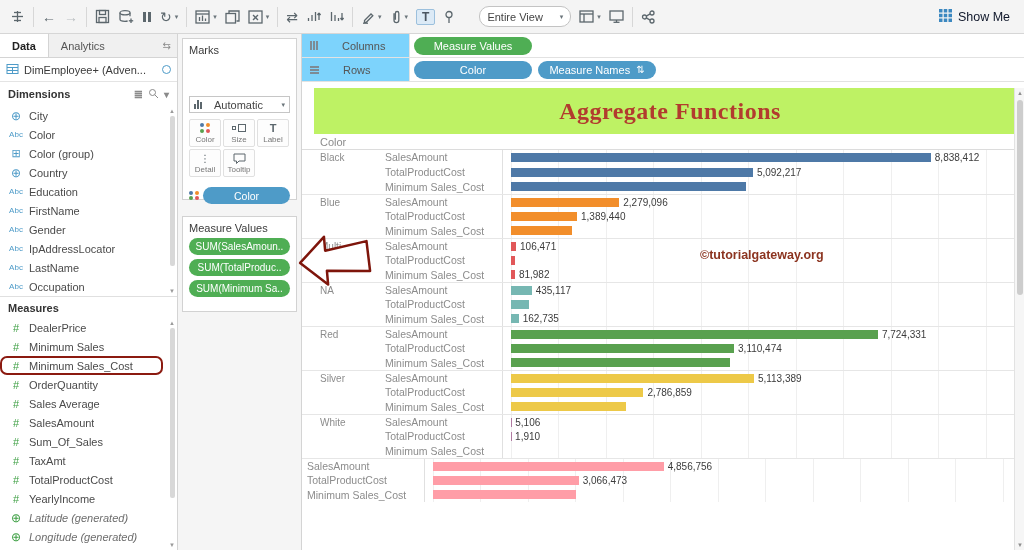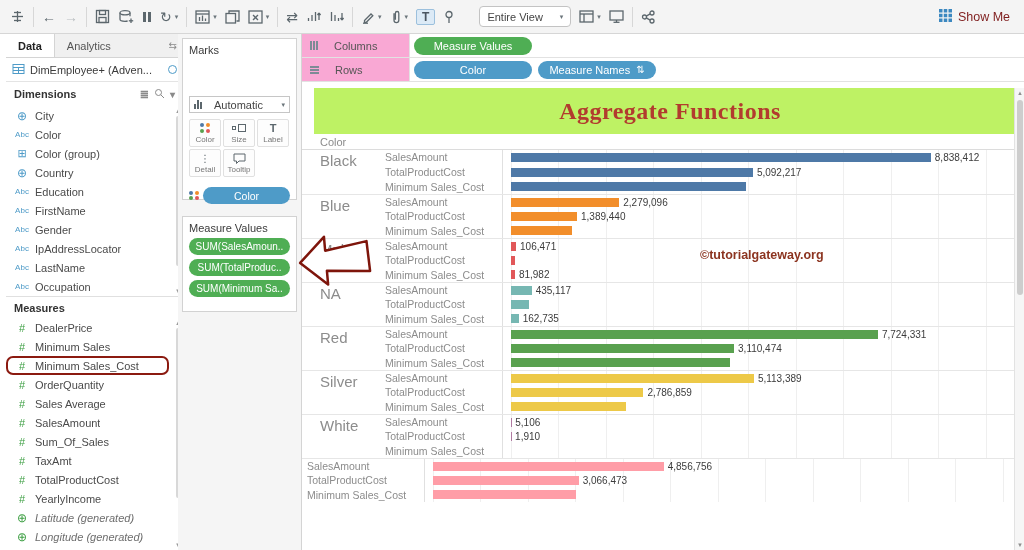--- a/index.html
+++ b/index.html
@@ -9,25 +9,25 @@
 
 #toolbar{position:absolute;left:0;top:0;width:1024px;height:34px;background:#f4f4f4;border-bottom:1px solid #d6d6d6;display:flex;align-items:center;padding:0 10px;gap:8px}
 .tbtn{display:flex;align-items:center;gap:2px;color:#5c676d;font-size:14px;line-height:1;cursor:default}
 .tbtn svg{display:block}
 .tbtn svg *{stroke:#5c676d;fill:none;stroke-width:1.3}
 .tbtn svg .fl{fill:#5c676d;stroke:none}
 .caret{font-size:7px;color:#6b757b;margin-left:1px}
 .tsep{width:1px;height:20px;background:#d7d7d7}
 .dis{opacity:.38}
 .tlabel-active{border:1px solid #9cc0dd;background:#dceaf6;padding:1px 5px;font-weight:bold;font-size:12px;color:#4a5560;border-radius:2px}
-.fitbtn{display:flex;align-items:center;border:1px solid #c3c3c3;background:#fff;height:21px;padding:0 7px;border-radius:4px;color:#444;gap:16px;margin-left:16px}
-.showme{margin-left:auto;display:flex;align-items:center;gap:6px;color:#7f1d1d;font-size:12.5px;padding-right:4px}
-
-
-#sidebar{position:absolute;left:6px;top:34px;width:178px;height:516px;background:#fff;border-right:1px solid #d4d4d4}
+.fitbtn{display:flex;align-items:center;border:1px solid #c3c3c3;background:#fff;height:21px;padding:0 7px;border-radius:10px;color:#444;gap:16px;margin-left:16px}
+.showme{margin-left:auto;display:flex;align-items:center;gap:6px;color:#0f172a;font-size:12.5px;padding-right:4px}
+
+
+#sidebar{position:absolute;left:0;top:34px;width:178px;height:516px;background:#fff;border-right:1px solid #d4d4d4}
 #sb-tabs{height:24px;display:flex;align-items:stretch;border-bottom:1px solid #d4d4d4;background:#f0f0f0}
 .sbtab{padding:0 12px;display:flex;align-items:center;color:#555}
 .sbtab.active{background:#fff;color:#222;border-right:1px solid #d4d4d4;font-weight:bold}
 .sb-tab-ico{margin-left:auto;display:flex;align-items:center;padding:0 6px;color:#8a8a8a;font-size:10px}
 #ds-row{height:24px;display:flex;align-items:center;gap:5px;padding:0 6px;border-bottom:1px solid #e4e4e4}
 #ds-row .ds-txt{white-space:nowrap;overflow:hidden;color:#3a3a3a}
 .ds-ring{width:9px;height:9px;border:1.5px solid #4e9bc8;border-radius:50%;flex:none;margin-left:auto}
 .sec-head{height:24px;display:flex;align-items:center;padding:0 8px;font-weight:bold;color:#333}
 .sec-icos{margin-left:auto;display:flex;align-items:center;gap:5px;color:#8a8a8a;font-size:10px}
 #meas-head{border-top:1px solid #e0e0e0;height:22px}
@@ -69,38 +69,38 @@
 #mv-card{margin-top:16px;height:96px}
 .pill{border-radius:9px;color:#fff;display:flex;align-items:center;justify-content:center;white-space:nowrap;overflow:hidden}
 .pill.green{background:#4fae54}
 .pill.blue{background:#4e9bc8}
 .mv-pill{height:17px;margin-top:4px;font-size:10px;padding:0 6px}
 .cs-pill{height:17px;flex:1;font-size:10.5px}
 
 
 #main{position:absolute;left:302px;top:34px;width:722px;height:516px;background:#fff}
 .shelf{height:24px;display:flex;align-items:center;border-bottom:1px solid #e2e2e2}
-.shelf-label{width:108px;height:100%;background:#f9a8d4;border-right:1px solid #e2e2e2;display:flex;align-items:center;gap:16px;padding:0 8px;color:#555}
+.shelf-label{width:108px;height:100%;background:#7dd3fc;border-right:1px solid #e2e2e2;display:flex;align-items:center;gap:24px;padding:0 8px;color:#555}
 .sh-ico{display:flex;gap:1px}
 .sh-ico i{background:#7d8b96;display:block}
 .cols-ico i{width:2px;height:9px}
 .rows-ico{flex-direction:column}
 .rows-ico i{width:9px;height:2px}
 .shelf-pills{display:flex;align-items:center;gap:6px;padding-left:4px}
 .sh-pill{height:18px;font-size:11px;padding:0 10px;min-width:118px}
 .sort-badge{font-size:10px;margin-left:6px}
 #title-band{position:absolute;left:12px;top:54px;width:712px;height:46px;background:#bef264;display:flex;align-items:center;justify-content:center}
 #title-band span{font-family:"Liberation Serif",serif;font-weight:bold;font-size:24px;color:#b23b2e;letter-spacing:.5px}
 #chart{position:absolute;left:0;top:100px;width:712px;height:416px}
 #chart-colhead{height:16px;border-bottom:1px solid #dcdcdc;display:flex;align-items:flex-end}
 #chart-colhead span{padding:0 0 1px 18px;color:#8c8c8c}
 #chart-rows{height:352px}
 .cgroup{height:44px;border-top:1px solid #e6e6e6;display:flex}
 .cgroup:first-child{border-top:none}
-.c-label{width:78px;padding:2px 0 0 18px;color:#8c8c8c;font-size:15px}
+.c-label{width:78px;padding:2px 0 0 18px;color:#8c8c8c;font-size:10px}
 .c-measures{width:122px;display:flex;flex-direction:column}
 .m-label{flex:1;display:flex;align-items:center;padding-left:5px;color:#8c8c8c;font-size:10.5px;white-space:nowrap}
 .c-plot{flex:1;display:flex;flex-direction:column;border-left:1px solid #e0e0e0;background-image:repeating-linear-gradient(90deg,#efefef 0 1px,transparent 1px 47.5px);background-position:8px 0}
 .brow{flex:1;display:flex;align-items:center}
 .bar{height:9px;margin-left:8px;flex:none}
 .blabel{margin-left:4px;font-size:10px;color:#3c3c3c;white-space:nowrap}
 #watermark{position:absolute;left:398px;top:114px;font-weight:bold;font-size:12.5px;color:#8c3420;z-index:10}
 
 
 #arrow{position:absolute;left:296px;top:224px;z-index:60}

